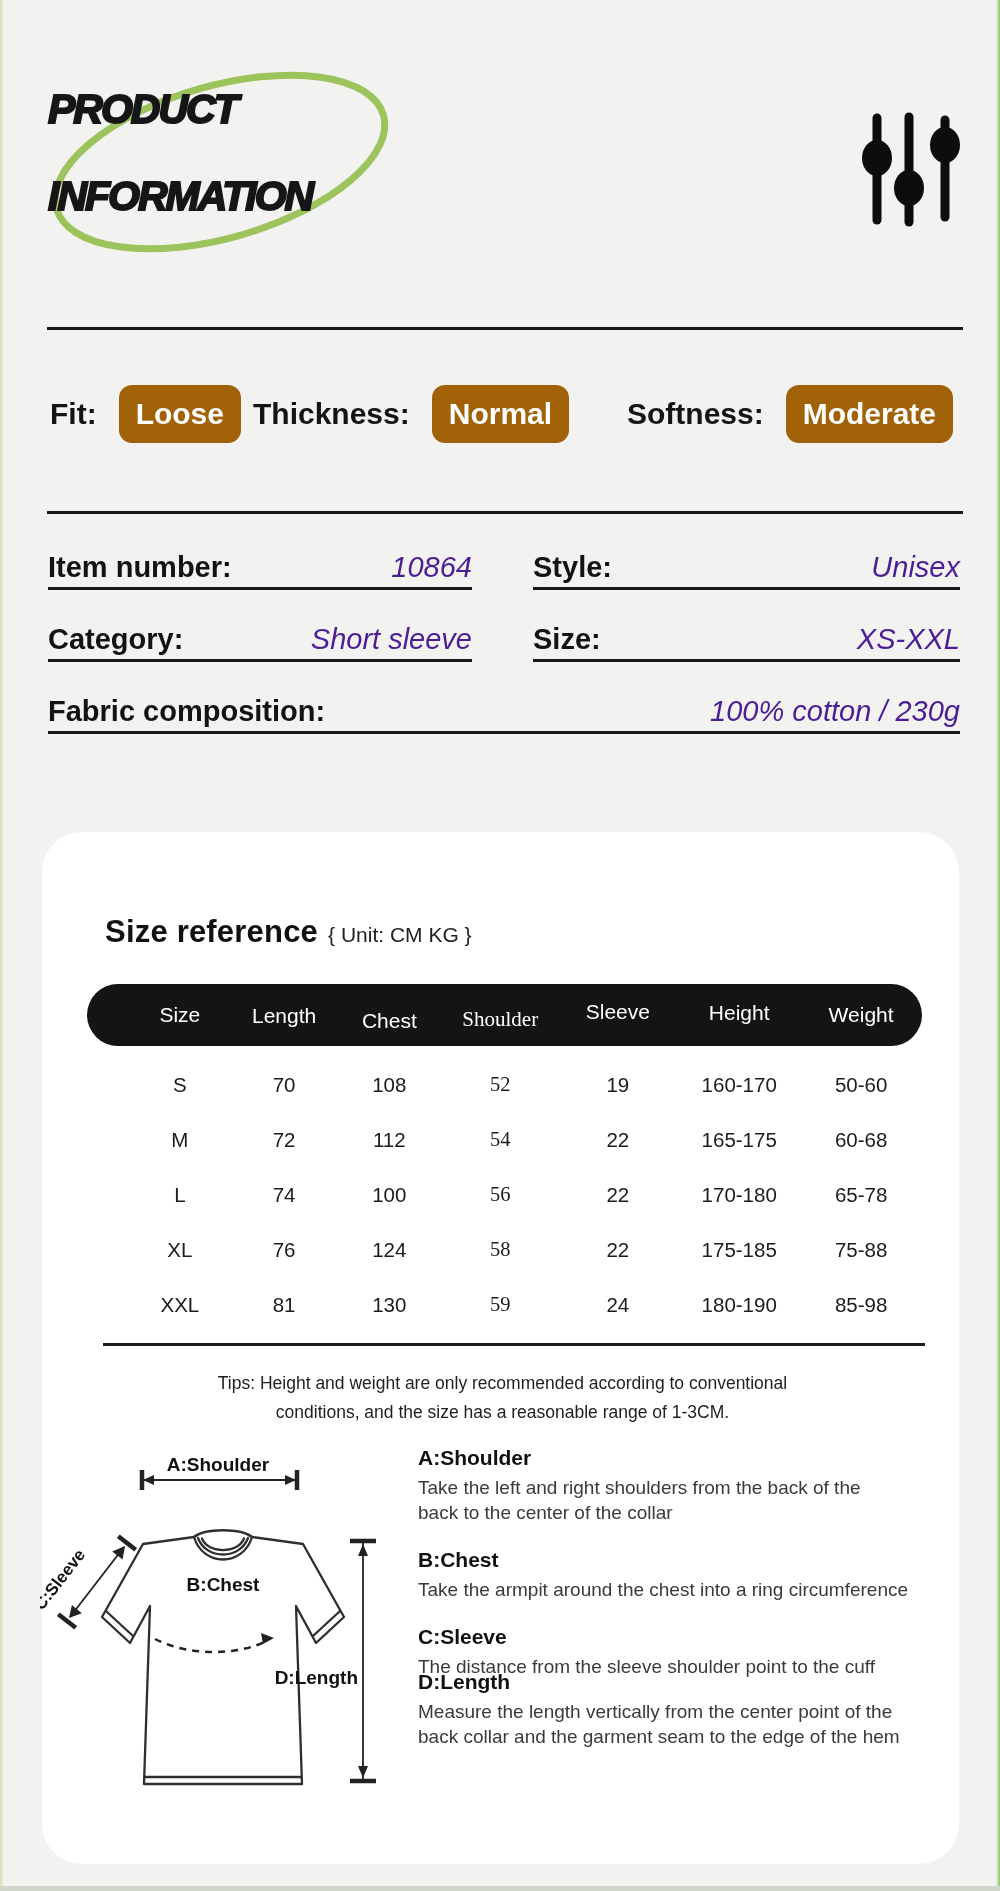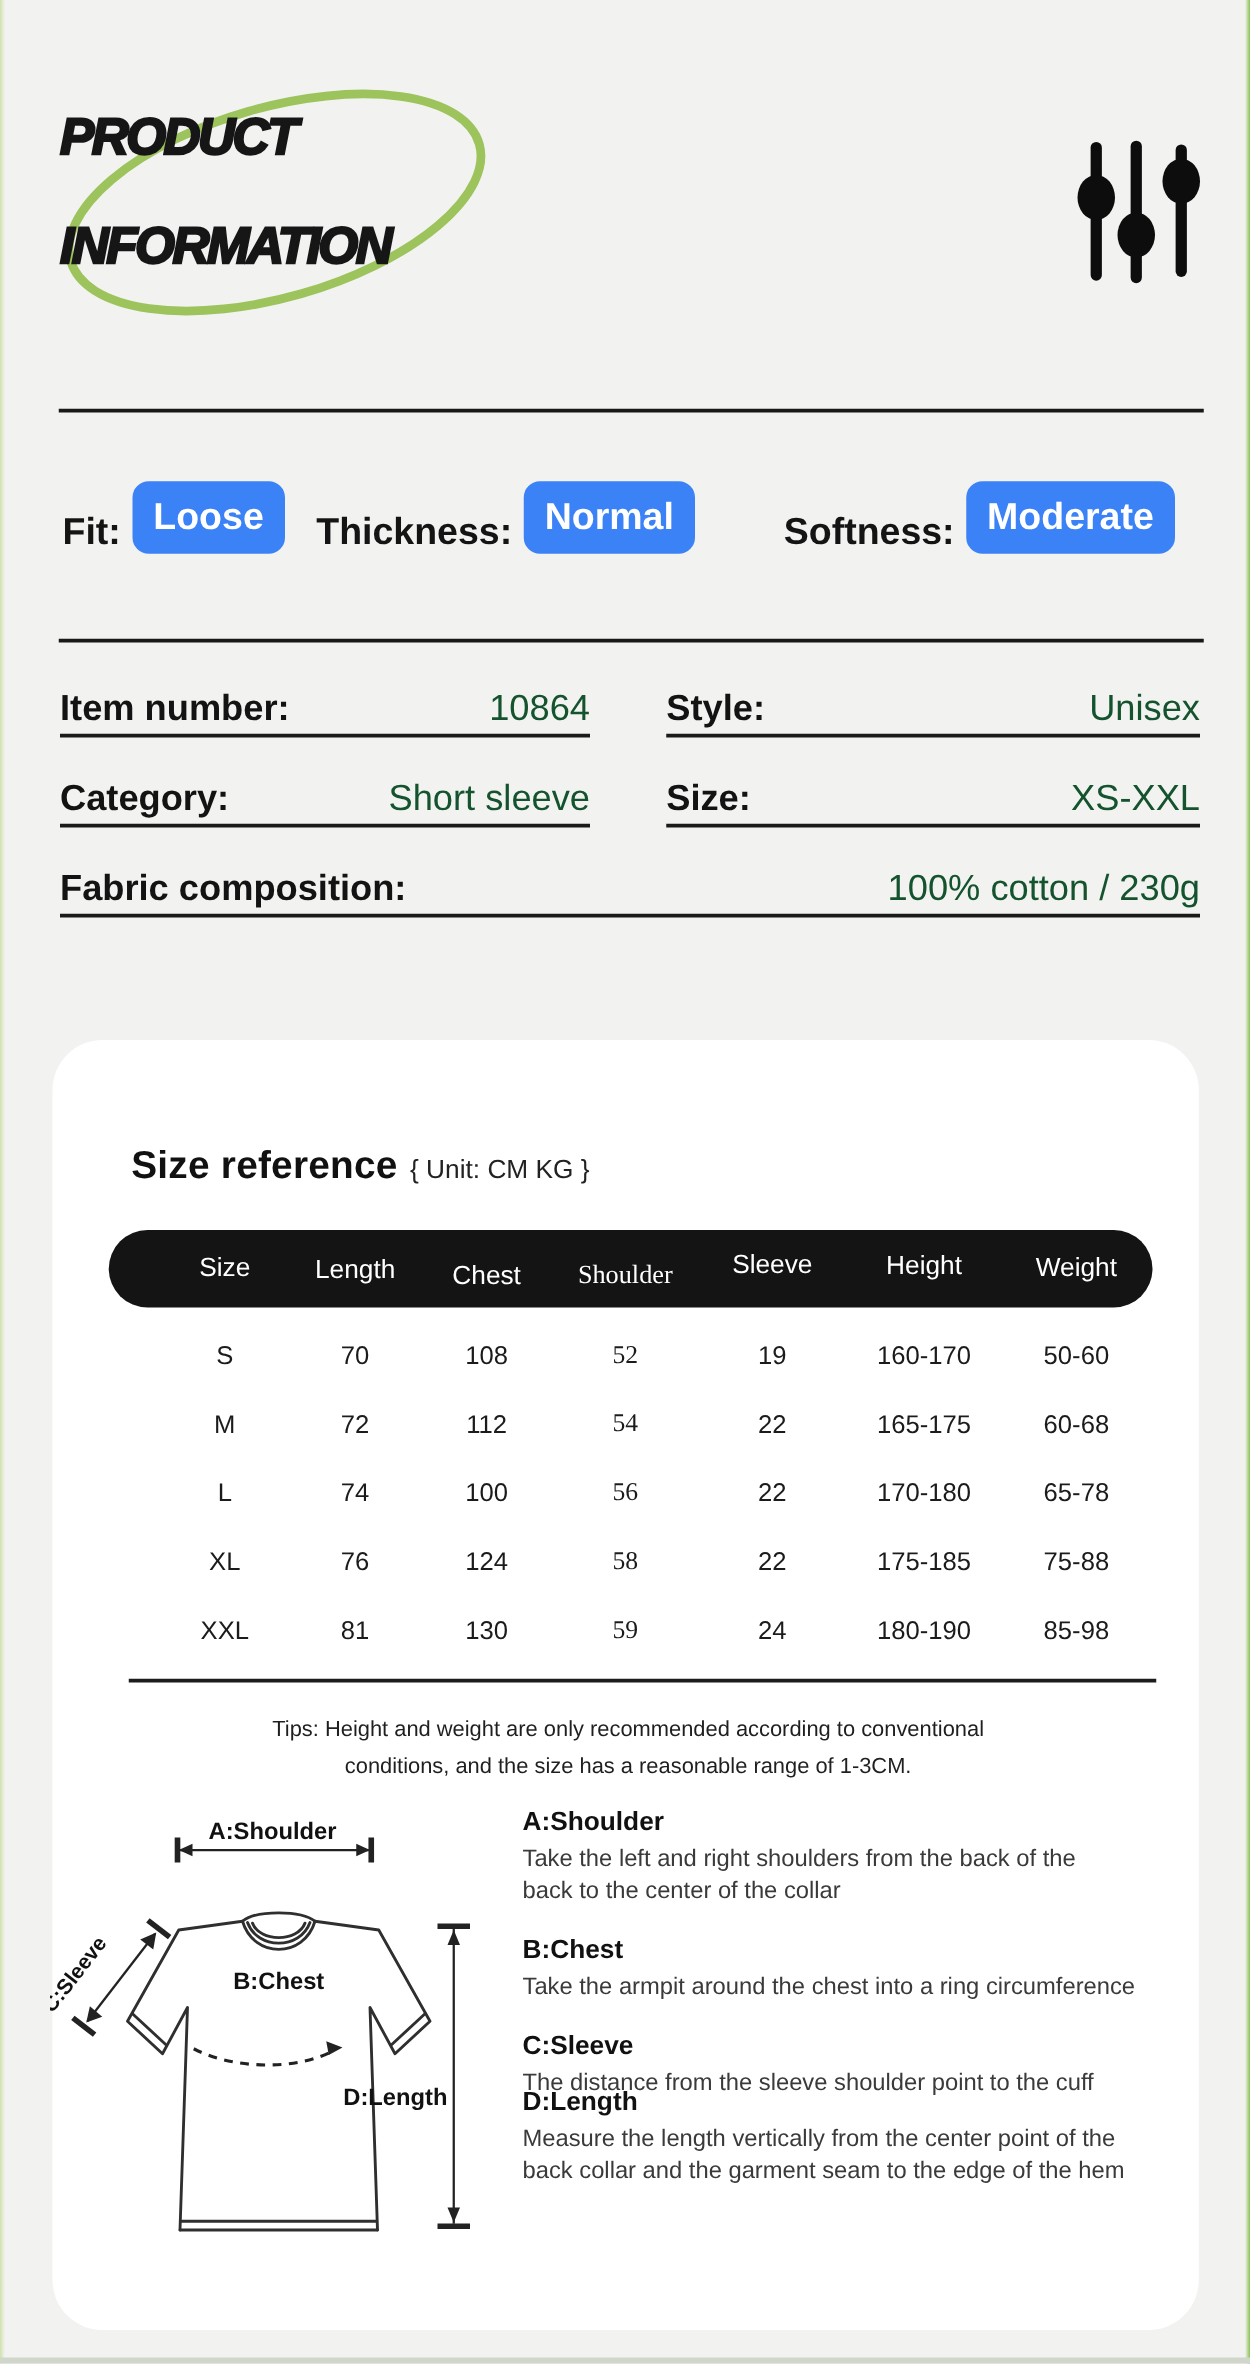--- a/index.html
+++ b/index.html
@@ -19,36 +19,36 @@
     font-style:italic;font-weight:bold;font-size:41px;line-height:87px;
     letter-spacing:-2px;color:#161616;-webkit-text-stroke:2px #161616;
     white-space:nowrap;
   }
   .sliders-icon{position:absolute;left:852px;top:105px;z-index:1;}
 
   .divider{position:absolute;left:47px;width:916px;height:3px;background:#191919;}
   .d1{top:327px;} .d2{top:511px;}
 
   
-  .attr-group{position:absolute;top:385px;height:58px;display:flex;align-items:flex-end;white-space:nowrap;}
+  .attr-group{position:absolute;top:385px;height:58px;display:flex;align-items:center;white-space:nowrap;gap:13px;}
   .attr-label{font-size:30px;font-weight:bold;margin-right:9px;color:#141414;}
   .attr-badge{
-    background:#3b82f6;color:#ffffff;border-radius:13px;height:58px;
+    background:#a16207;color:#ffffff;border-radius:13px;height:58px;
     display:flex;align-items:center;padding:0 17px;font-size:30px;font-weight:bold;
   }
   .g1{left:50px;} .g2{left:253px;} .g3{left:627px;}
 
   
   .info-row{
     position:absolute;height:38px;border-bottom:3px solid #1a1a1a;
     display:flex;justify-content:space-between;align-items:flex-end;
     font-size:29px;padding-bottom:3px;box-sizing:content-box;text-align:center;
   }
   .info-row .lbl{font-weight:bold;color:#131313;}
-  .info-row .val{font-weight:normal;color:#14532d;}
+  .info-row .val{font-weight:normal;color:#4c1d95;font-style:italic;}
   .r1l{left:48px;top:546px;width:424px;}
   .r1r{left:533px;top:546px;width:427px;}
   .r2l{left:48px;top:618px;width:424px;}
   .r2r{left:533px;top:618px;width:427px;}
   .r3 {left:48px;top:690px;width:912px;gap:28px;}
 
   
   .card{position:absolute;left:42px;top:832px;width:917px;height:1032px;background:#ffffff;border-radius:40px;}
 
   .size-ref-head{position:absolute;left:105px;top:914px;display:flex;align-items:baseline;white-space:nowrap;}

